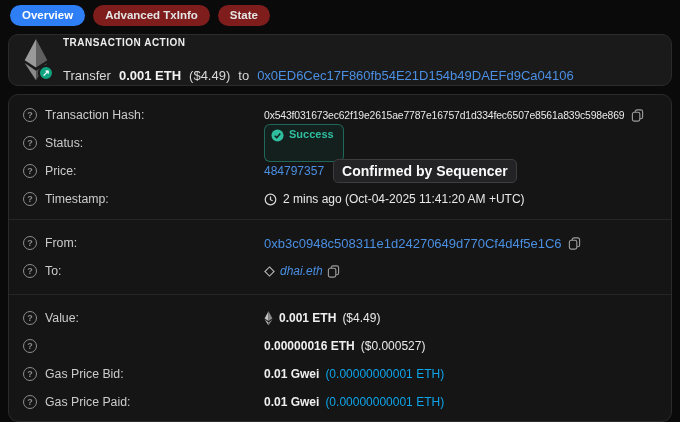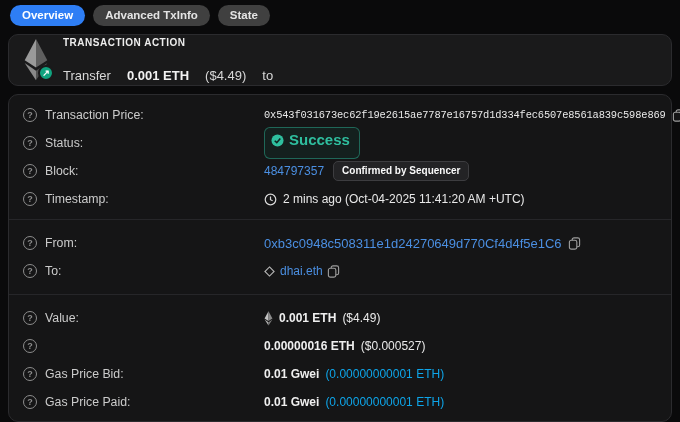--- a/index.html
+++ b/index.html
@@ -8,62 +8,62 @@
     background:#0a0a0b;
     font-family:"Liberation Sans", sans-serif;
     color:#e8e8e8;
     font-size:12px;
   }
   
   .tabbar { display:flex; gap:8px; padding:6px 17px 6px 10px; align-items:center; height:31px; }
   .tab {
     border:0; cursor:pointer; font-family:inherit;
     font-size:11.5px; font-weight:bold; color:#e4e4e4;
-    background:#404040; padding:4px 12px; border-radius:13px; line-height:1.2;
+    background:#7f1d1d; padding:4px 12px; border-radius:13px; line-height:1.2;
   }
   .tab.active { background:#2e7ef5; color:#ffffff; }
   
   .card { margin:0 8px; border-radius:10px; border:1px solid #2b2b2e; }
   .action-card {
     margin-top:3px; background:#1a1a1b; height:52px;
     display:flex; align-items:center; gap:13px; padding:6px 14px;
   }
   .ethwrap { position:relative; width:27px; height:42px; flex:0 0 auto; }
   .badge-circle {
     position:absolute; right:-4px; bottom:0; width:16px; height:16px;
     background:#10a37f; border:2px solid #1a1a1b; border-radius:50%;
     display:flex; align-items:center; justify-content:center;
     color:#fff; font-size:9px; font-weight:bold; line-height:1;
   }
   .action-title { font-size:10px; font-weight:bold; letter-spacing:.5px; color:#ededed; margin-bottom:20px; }
-  .action-line { font-size:13px; color:#d8d8d8; display:flex; gap:16px; align-items:baseline; white-space:nowrap; }
+  .action-line { font-size:13px; color:#d8d8d8; display:flex; gap:8px; align-items:baseline; white-space:nowrap; }
   .action-line b { color:#f2f2f2; }
   .link { color:#4b8fe2; text-decoration:none; cursor:pointer; }
   
   .details-card { margin-top:8px; background:#151516; padding:6px 14px 12px; height:328px; }
   .row { display:flex; align-items:center; height:28px; }
   .label { flex:0 0 241px; display:flex; align-items:center; gap:8px; color:#cbcbcb; font-size:12.3px; }
   .qicon {
     width:14px; height:14px; border:1.2px solid #8d8d8d; border-radius:50%;
     color:#8d8d8d; font-size:9px; font-weight:bold;
     display:flex; align-items:center; justify-content:center; flex:0 0 auto; cursor:pointer;
   }
   .value { display:flex; align-items:center; gap:6px; color:#e9e9e9; font-size:12px; white-space:nowrap; }
-  .hash-text { font-size:10.4px; letter-spacing:-0.15px;font-family:Liberation Mono, monospace; }
+  .hash-text { font-size:10.4px; letter-spacing:-0.15px; }
   .addr-text { font-size:13px; }
   .copybtn { background:none; border:0; padding:0; cursor:pointer; display:flex; align-items:center; }
   .badge-success {
     display:inline-flex; align-items:center; gap:5px;
     background:rgba(16,163,127,0.08); border:1px solid rgba(47,191,159,0.45);
-    color:#2fbf9f; font-size:15px; font-weight:bold;
-    padding:3px 9px 9px 6px; border-radius:6px; line-height:1.2;
+    color:#2fbf9f; font-size:11px; font-weight:bold;
+    padding:3px 9px 19px 6px; border-radius:6px; line-height:1.2;
   }
   .badge-seq {
     background:#232325; border:1px solid #3d3d40; color:#fafafa;
-    font-size:10px; font-weight:bold; padding:3px 8px; border-radius:5px; line-height:1.2;
+    font-size:14px; font-weight:bold; padding:3px 8px; border-radius:5px; line-height:1.2;
   }
   .amount { font-weight:bold; color:#efefef; }
   .dim { color:#0ea5e9; font-weight:normal; }
   .divider { border:0; border-top:1px solid #262629; margin:6px -14px 9px; }
   .divider2 { margin-top:9px; }
   svg { display:block; }
 </style>
 </head>
 <body>
 
@@ -87,30 +87,31 @@
           <span>↗</span>
         </span>
     </div>
     <div>
       <div class="action-title">TRANSACTION ACTION</div>
       <div class="action-line">
         <span>Transfer</span>
         <b>0.001 ETH</b>
         <span>($4.49)</span>
         <span>to</span>
+        <a class="link">0x0ED6Cec17F860fb54E21D154b49DAEFd9Ca04106</a>
       </div>
     </div>
   </section>
 
   <section class="card details-card">
 
     <div class="row">
       <div class="label">
         <span class="qicon">?</span>
-        <span>Transaction Price:</span>
+        <span>Transaction Hash:</span>
       </div>
       <div class="value">
         <span class="hash-text">0x543f031673ec62f19e2615ae7787e16757d1d334fec6507e8561a839c598e869</span>
         <button class="copybtn">
           <svg width="13" height="13" viewBox="0 0 14 14">
               <rect x="4.5" y="1" width="8" height="9.5" rx="2" fill="none" stroke="#9d9d9d" stroke-width="1.2"></rect>
               <rect x="1.5" y="3.5" width="8" height="9.5" rx="2" fill="#151516" stroke="#9d9d9d" stroke-width="1.2"></rect>
             </svg>
         </button>
       </div>
@@ -128,21 +129,21 @@
               <path d="M4 7.3 L6.2 9.3 L10 4.8" stroke="#0f2420" stroke-width="1.7" fill="none"></path>
             </svg>
           <span>Success</span>
         </span>
       </div>
     </div>
 
     <div class="row">
       <div class="label">
         <span class="qicon">?</span>
-        <span>Block:</span>
+        <span>Price:</span>
       </div>
       <div class="value">
         <a class="link">484797357</a>
         <span class="badge-seq" style="margin-left:3px;">Confirmed by Sequencer</span>
       </div>
     </div>
 
     <div class="row">
       <div class="label">
         <span class="qicon">?</span>
@@ -177,21 +178,21 @@
 
     <div class="row">
       <div class="label">
         <span class="qicon">?</span>
         <span>To:</span>
       </div>
       <div class="value">
         <svg width="11" height="11" viewBox="0 0 12 12">
             <path d="M6 1 L11 6 L6 11 L1 6 Z" fill="none" stroke="#b5b5b5" stroke-width="1.2"></path>
           </svg>
-        <a class="link" style="margin-left:-1px;">dhai.eth</a>
+        <a class="link" style="margin-left:-1px;font-style:italic;">dhai.eth</a>
         <button class="copybtn" style="margin-left:-2px;">
           <svg width="13" height="13" viewBox="0 0 14 14">
               <rect x="4.5" y="1" width="8" height="9.5" rx="2" fill="none" stroke="#9d9d9d" stroke-width="1.2"></rect>
               <rect x="1.5" y="3.5" width="8" height="9.5" rx="2" fill="#151516" stroke="#9d9d9d" stroke-width="1.2"></rect>
             </svg>
         </button>
       </div>
     </div>
 
     <hr class="divider divider2">

